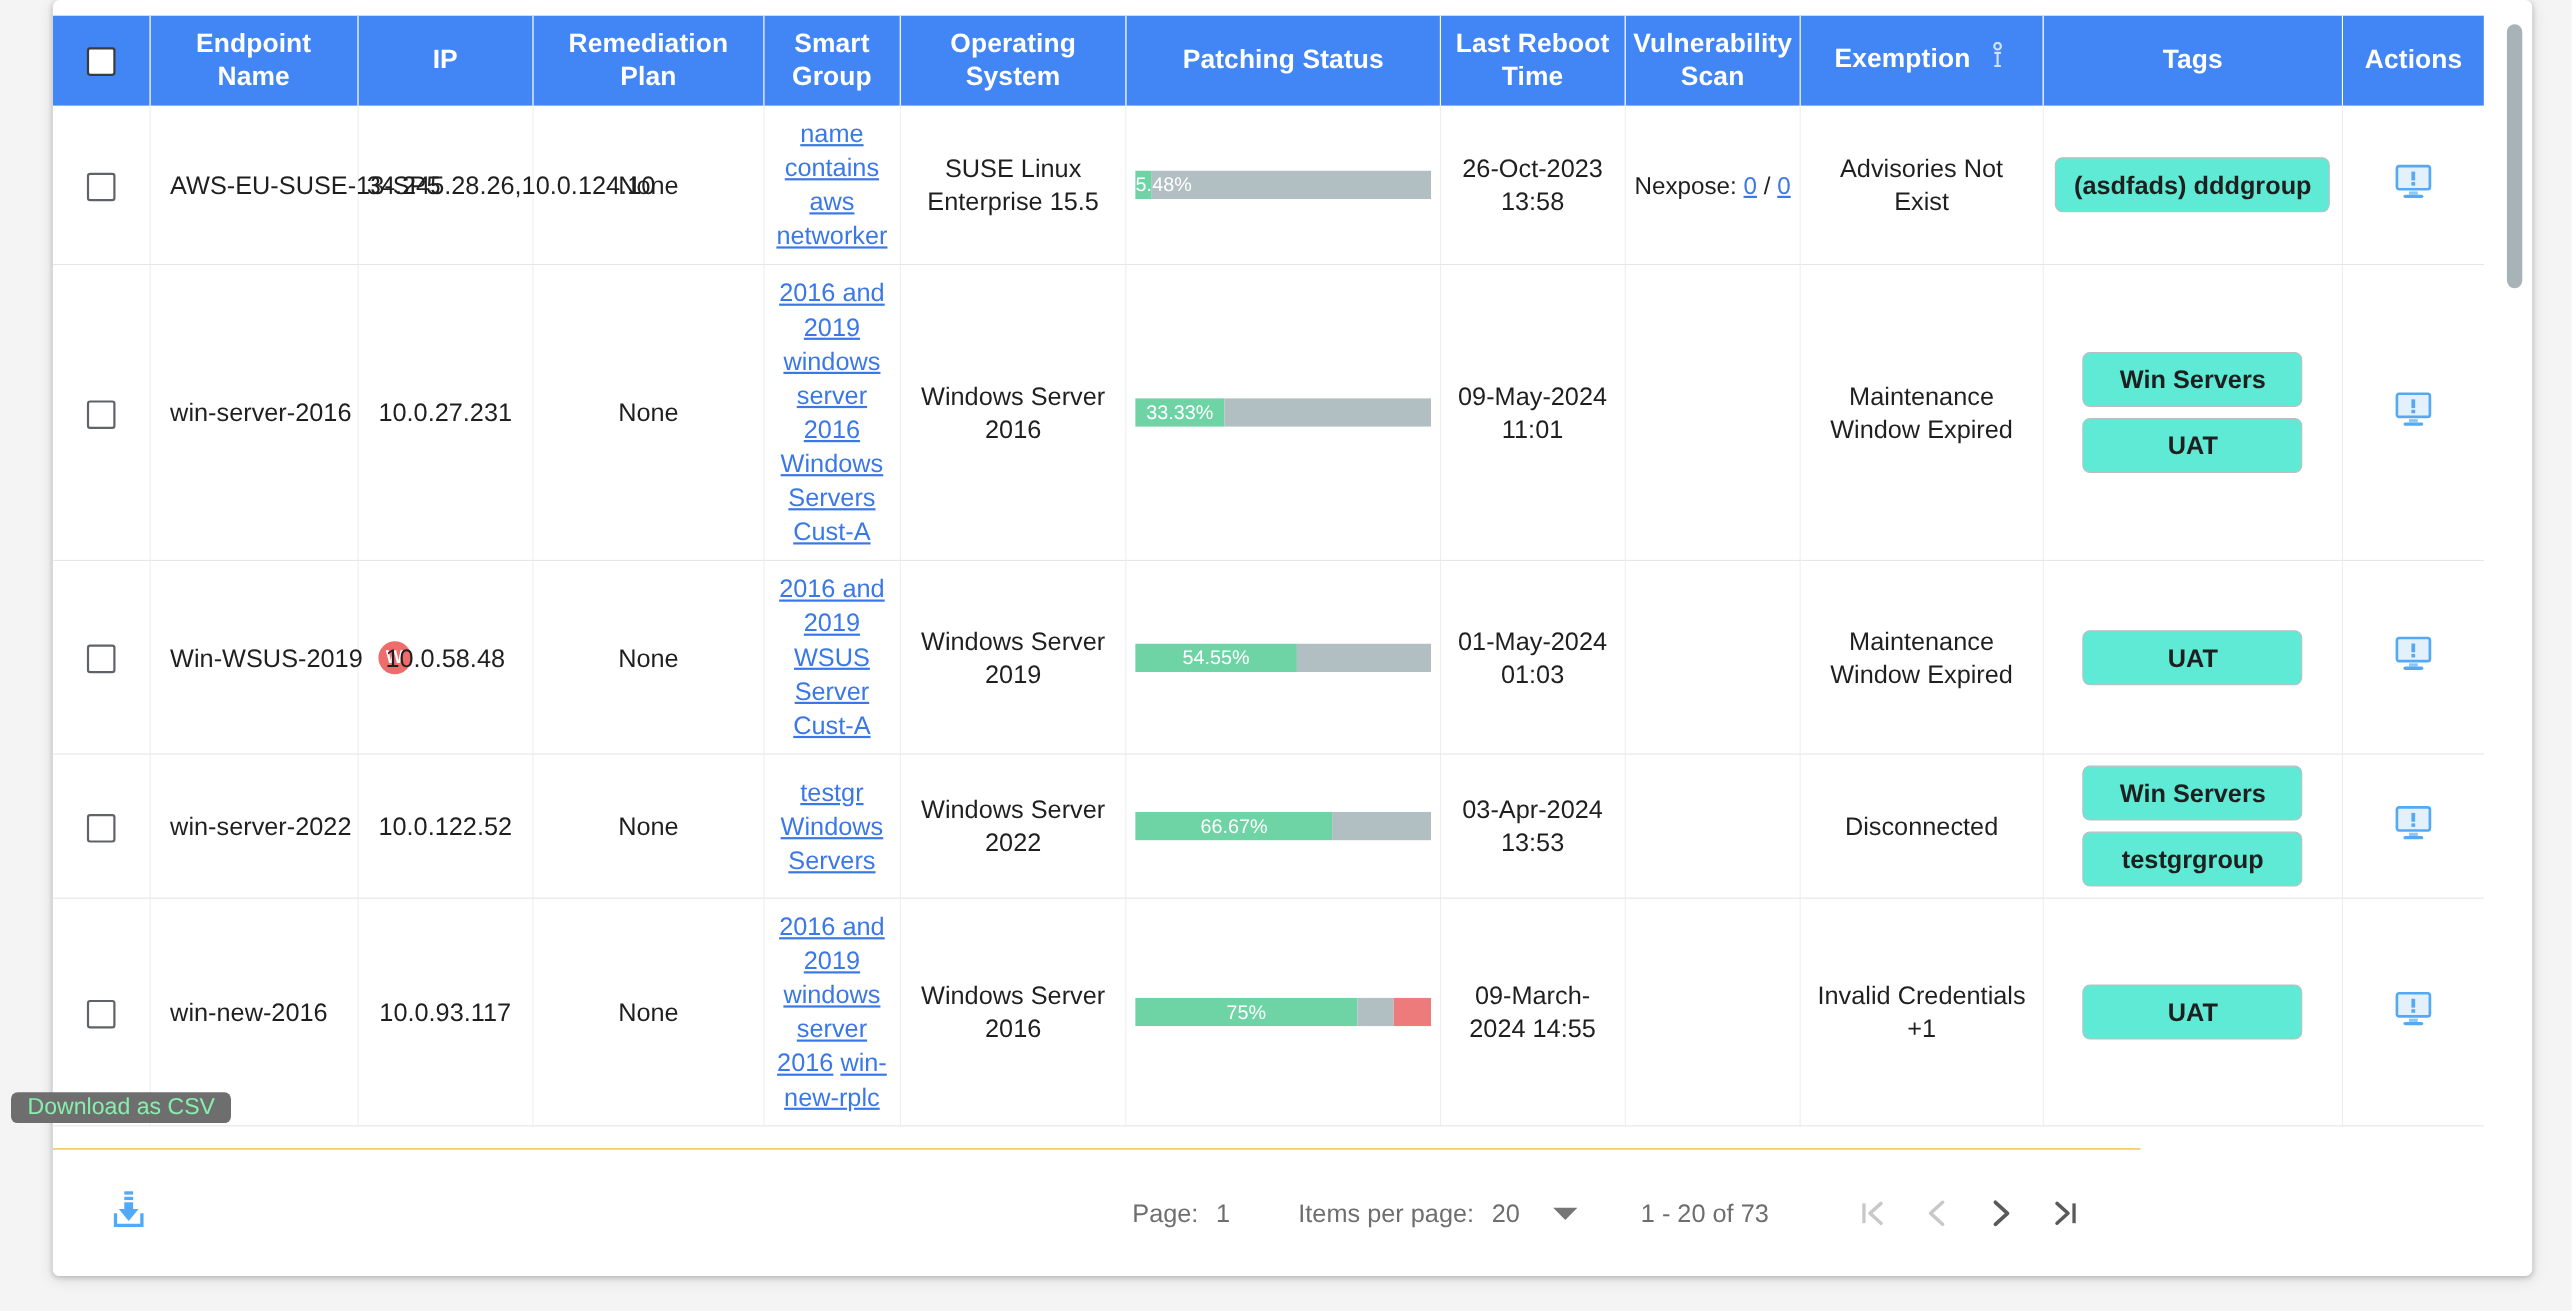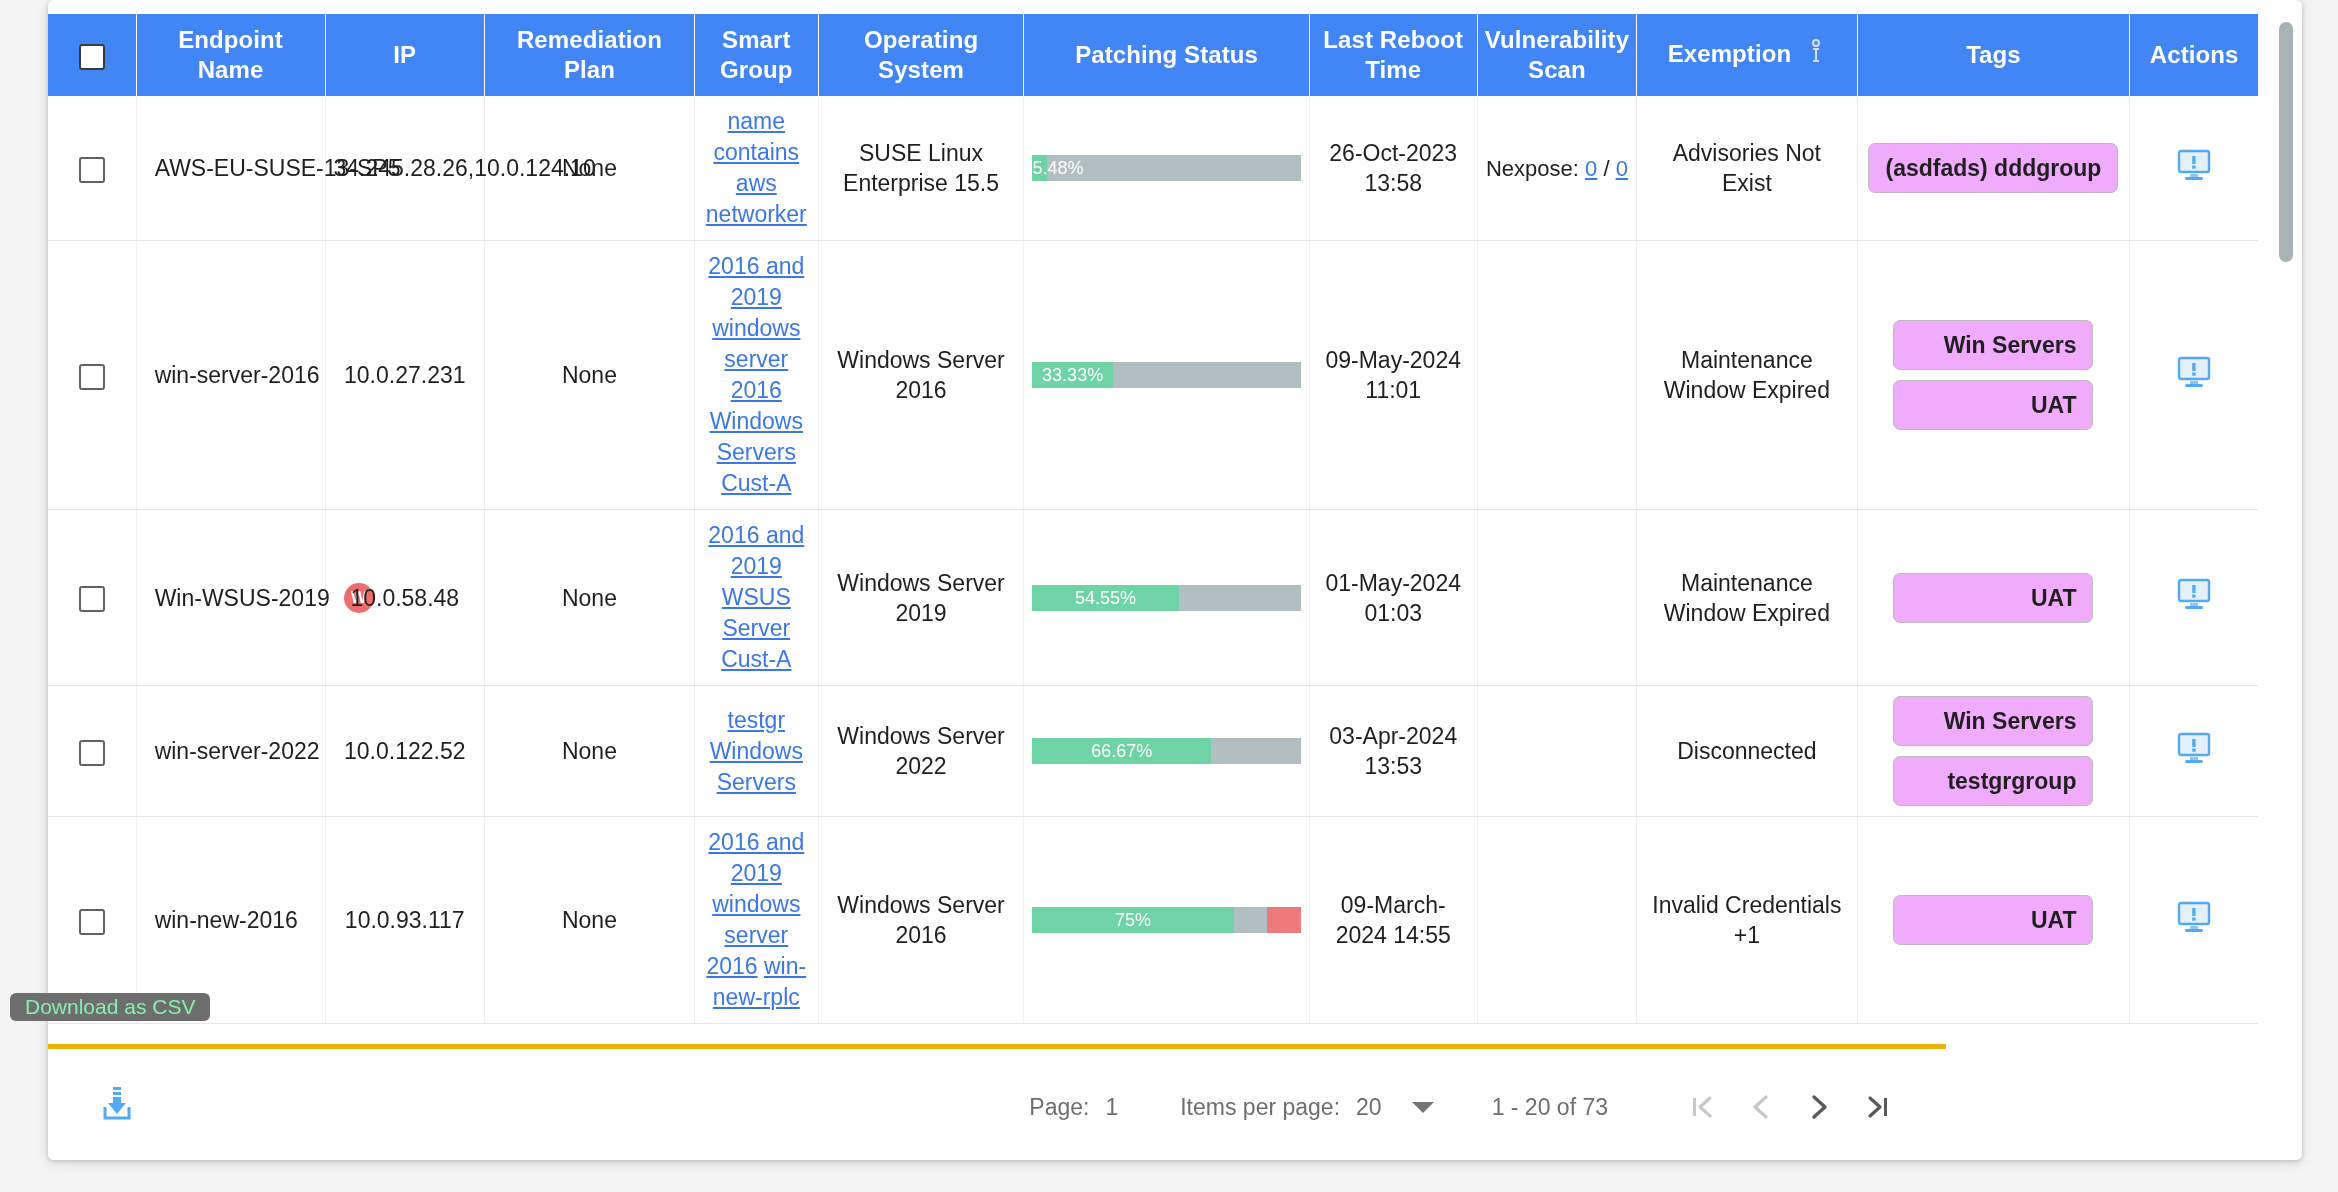--- a/index.html
+++ b/index.html
@@ -131,27 +131,27 @@
     pointer-events: none;
   }
 
   .vuln-line { font-size: 22px; white-space: nowrap; }
   .vuln-line a { color: #3b78e7; text-decoration: underline; cursor: pointer; }
 
   .tag-list { display: flex; flex-direction: column; align-items: center; gap: 10px; }
   .tag-chip {
     border: 1.5px solid #bdbdbd;
     border-radius: 7px;
-    background: #f0abfc;
+    background: #5eead4;
     padding: 9px 16px;
     font-size: 23px;
     font-weight: bold;
     color: #1f1f1f;
     min-width: 200px;
-    text-align: right;
+    text-align: center;
     white-space: nowrap;
     cursor: pointer;
   }
 
   .act-icon { display: inline-block; cursor: pointer; line-height: 0; }
 
   
   .vscroll {
     position: absolute;
     right: 9px; top: 16px;
@@ -166,21 +166,21 @@
     border-radius: 8px;
     cursor: pointer;
   }
 
   
   .footer {
     position: absolute;
     left: 0; bottom: 0;
     width: 1898px; height: 116px;
     background: #ffffff;
-    border-top: 5px solid #eab308;
+    border-top: 1px solid #eab308;
     display: flex;
     align-items: center;
     text-decoration: underline;
   }
   .dl-btn {
     position: absolute; left: 52px; top: 36px;
     cursor: pointer; line-height: 0;
   }
   .paginator {
     position: absolute; right: 40px; top: 0;

